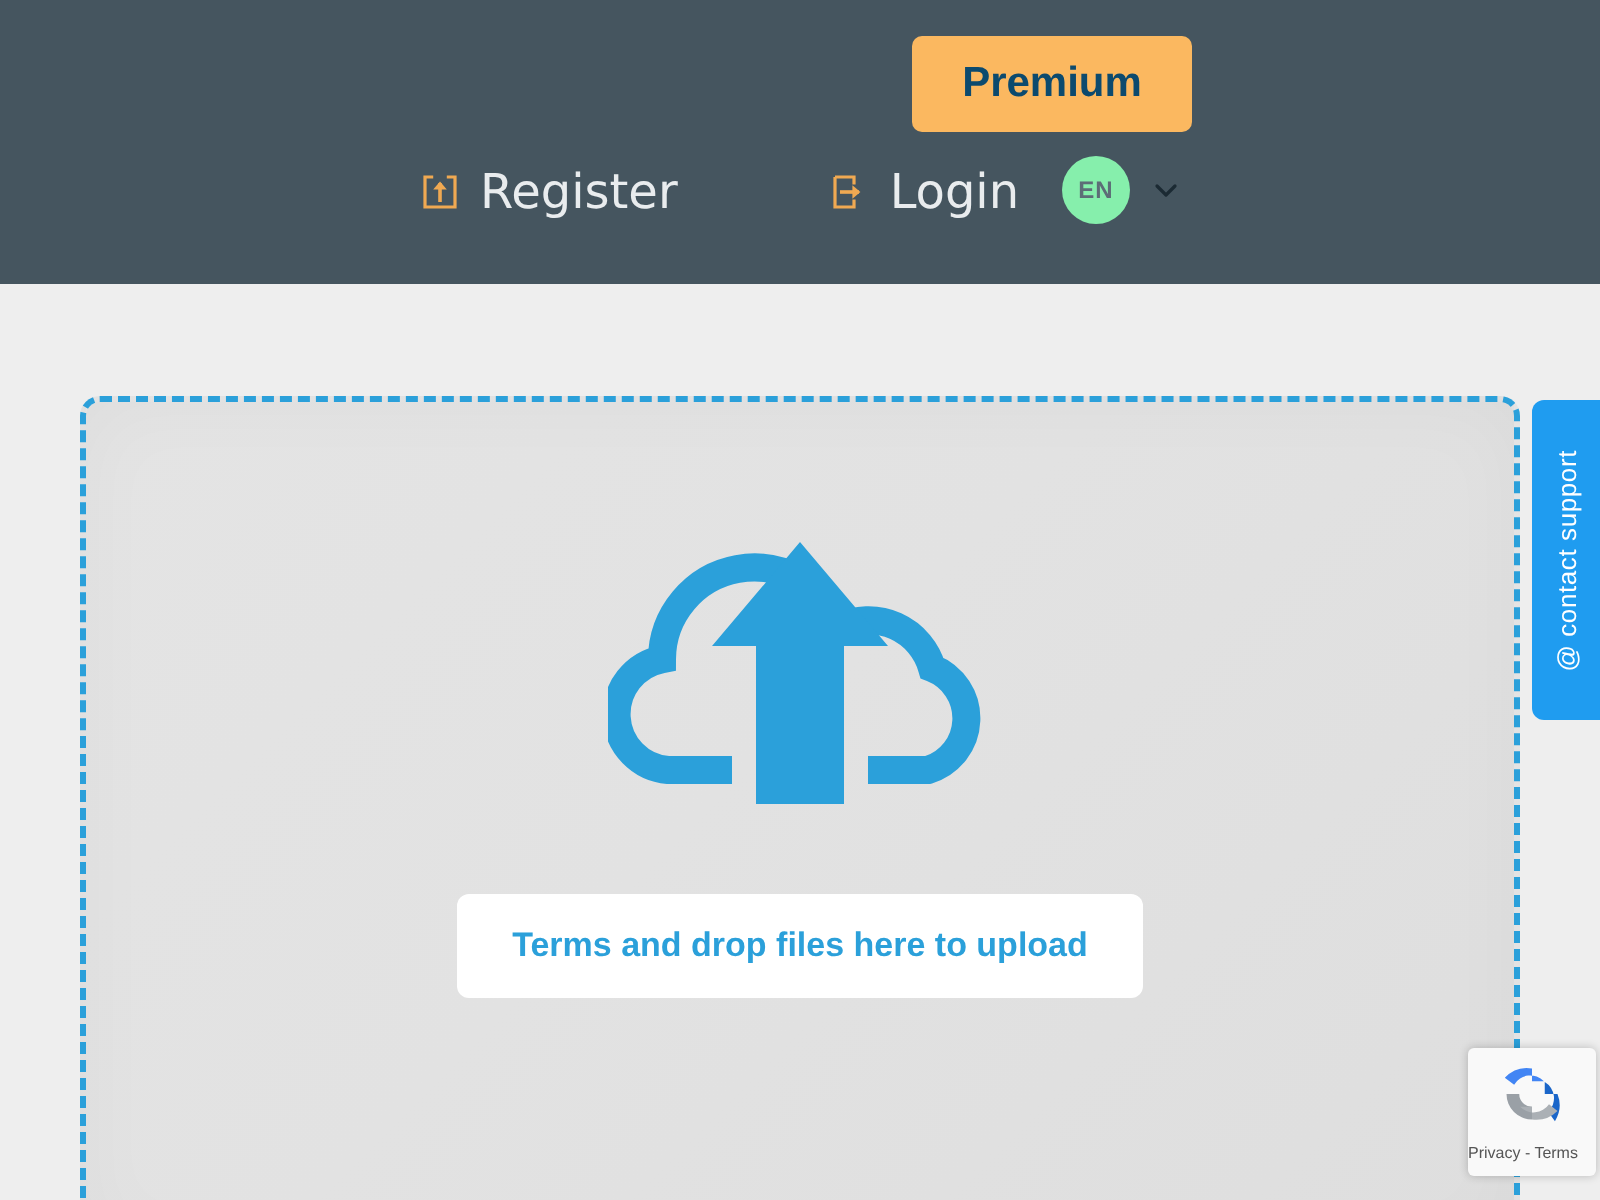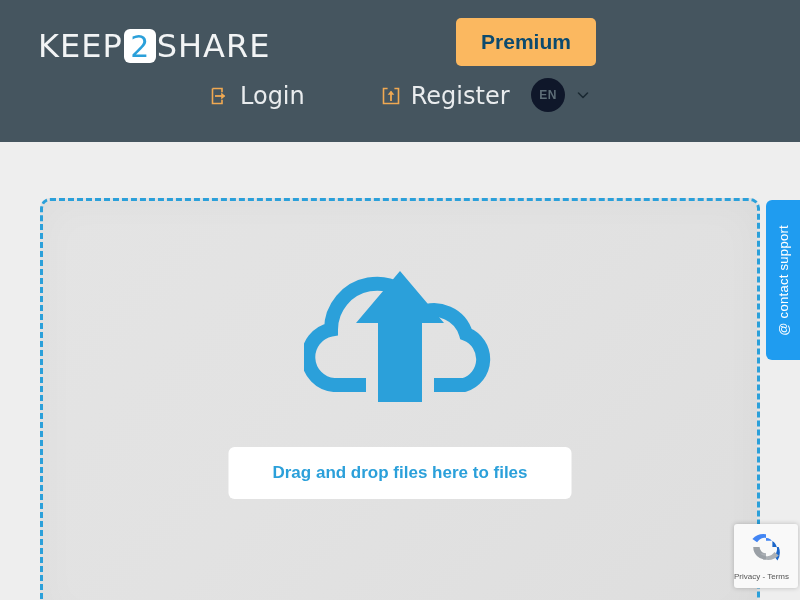--- a/index.html
+++ b/index.html
@@ -94,21 +94,21 @@
   .lang {
     position: absolute;
     left: 531px; top: 78px;
     display: flex;
     align-items: center;
     cursor: pointer;
   }
   .lang-circle {
     width: 34px; height: 34px;
     border-radius: 50%;
-    background: #0f172a;
+    background: #86efac;
     color: #5d6d77;
     font-size: 12px;
     font-weight: bold;
     display: flex;
     align-items: center;
     justify-content: center;
     letter-spacing: 0.5px;
   }
   .lang-chevron {
     margin-left: 11px;
@@ -196,53 +196,48 @@
     font-size: 8px;
     color: #555555;
     font-family: "Liberation Sans", sans-serif;
   }
 </style>
 </head>
 <body>
 
 <div class="header">
 
-  <div class="logo">
-    <span class="logo-text">KEEP</span>
-    <span class="logo-badge">2</span>
-    <span class="logo-text">SHARE</span>
-  </div>
 
   <button class="premium-btn">Premium</button>
 
   <div class="nav">
+
+    <a class="nav-item">
+      <span class="nav-icon">
+        <svg viewBox="0 0 20 20" width="20" height="20">
+          <path d="M6.6 2.5 H2.5 V17.5 H17.5 V2.5 H13.4" fill="none" stroke="#f0a952" stroke-width="1.6"></path>
+          <line x1="10" y1="15" x2="10" y2="5.5" stroke="#f0a952" stroke-width="1.8"></line>
+          <path d="M6.6 8.8 L10 4.8 L13.4 8.8 Z" fill="#f0a952"></path>
+        </svg>
+      </span>
+      <span class="nav-label">Register</span>
+    </a>
 
     <a class="nav-item">
       <span class="nav-icon">
         <svg viewBox="0 0 20 20" width="20" height="20">
           <path d="M2.5 2.5 H12 V6.2" fill="none" stroke="#f0a952" stroke-width="1.6"></path>
           <path d="M12 13.8 V17.5 H2.5 V2.5" fill="none" stroke="#f0a952" stroke-width="1.6"></path>
           <line x1="5" y1="10" x2="14.5" y2="10" stroke="#f0a952" stroke-width="1.8"></line>
           <path d="M11.2 6.6 L15.2 10 L11.2 13.4 Z" fill="#f0a952"></path>
         </svg>
       </span>
       <span class="nav-label">Login</span>
     </a>
 
-    <a class="nav-item">
-      <span class="nav-icon">
-        <svg viewBox="0 0 20 20" width="20" height="20">
-          <path d="M6.6 2.5 H2.5 V17.5 H17.5 V2.5 H13.4" fill="none" stroke="#f0a952" stroke-width="1.6"></path>
-          <line x1="10" y1="15" x2="10" y2="5.5" stroke="#f0a952" stroke-width="1.8"></line>
-          <path d="M6.6 8.8 L10 4.8 L13.4 8.8 Z" fill="#f0a952"></path>
-        </svg>
-      </span>
-      <span class="nav-label">Register</span>
-    </a>
-
   </div>
 
   <div class="lang">
     <span class="lang-circle">EN</span>
     <span class="lang-chevron">
       <svg viewBox="0 0 14 14" width="14" height="14">
         <path d="M2.5 5 L7 9.5 L11.5 5" fill="none" stroke="#1b2a33" stroke-width="1.6" stroke-linecap="round" stroke-linejoin="round"></path>
       </svg>
     </span>
   </div>
@@ -255,21 +250,21 @@
     <span>
       <svg width="192" height="145" viewBox="0 0 192 145">
 
         <path d="M62 128 H30 A28 28 0 0 1 27 72.6 A46 46 0 0 1 116 56.4 A33 33 0 0 1 162 77 A27 27 0 0 1 160 128 H130" fill="none" stroke="#2ba0da" stroke-width="14" stroke-linecap="butt"></path>
 
         <path d="M96 14 L140 66 H118 V145 H74 V66 H52 Z" fill="#2ba0da"></path>
       </svg>
     </span>
   </div>
 
-  <button class="upload-button">Drag and drop files here to files</button>
+  <button class="upload-button">Terms and drop files here to upload</button>
 
 </div>
 
 <div class="support-tab">
   <span class="support-label">@ contact support</span>
 </div>
 
 <div class="recaptcha">
   <span class="recaptcha-logo">
     <svg viewBox="0 0 40 40" width="34" height="34">

